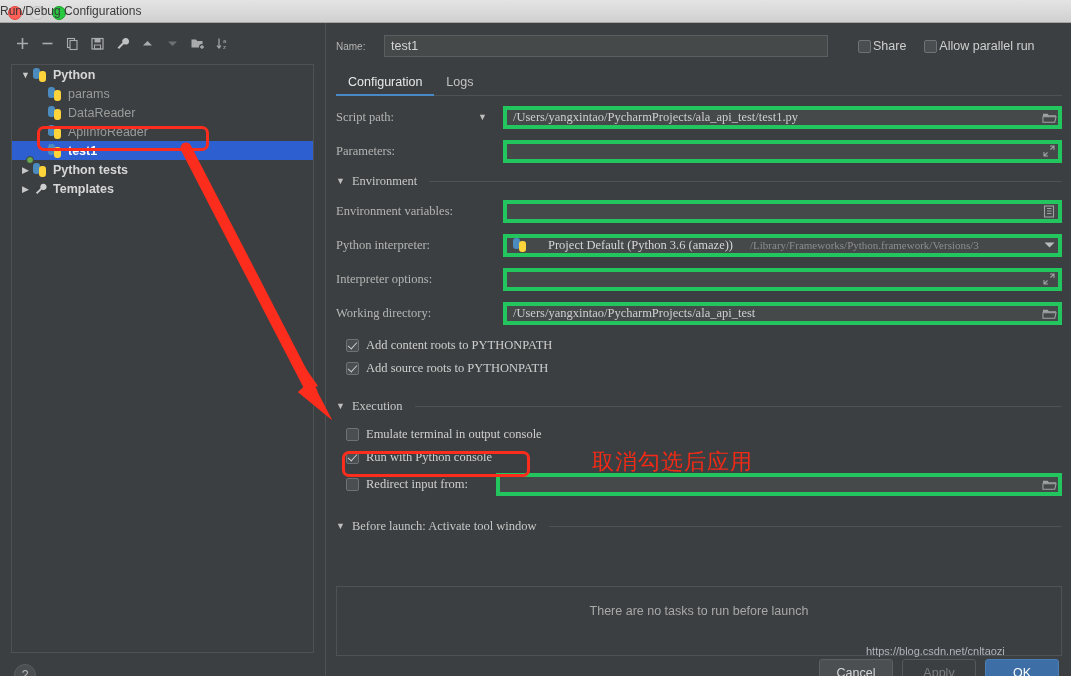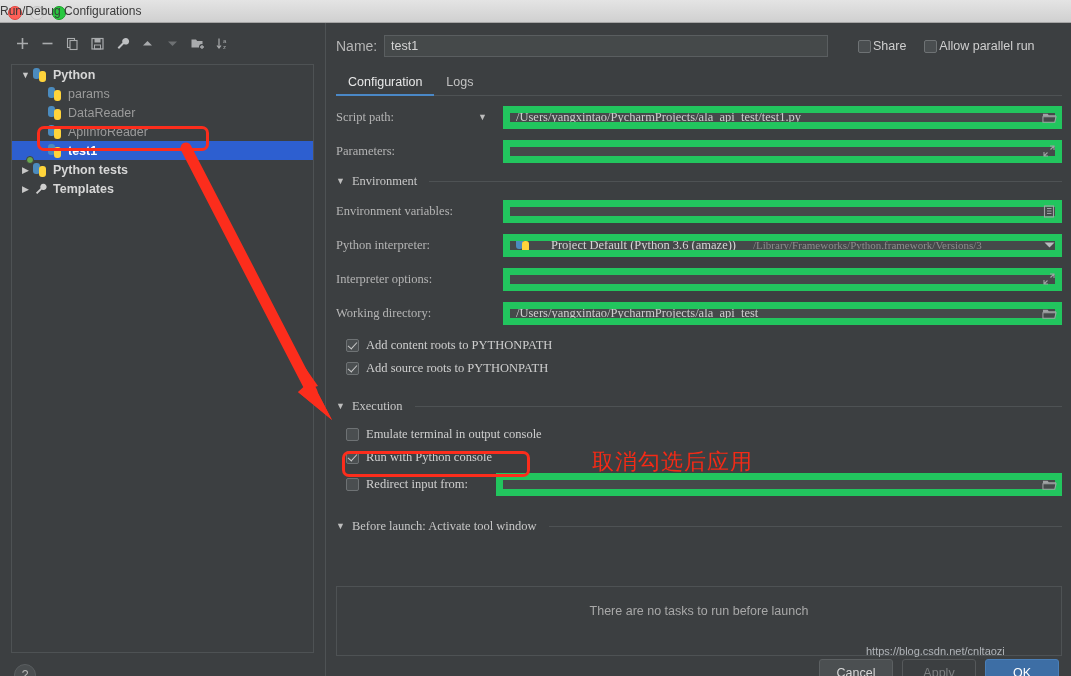--- a/index.html
+++ b/index.html
@@ -106,21 +106,21 @@
   }
   .vdivider {
     position: absolute; left: 325px; top: 23px; width: 1px; height: 653px;
     background: #4e5254;
   }
 
   .name-row {
     position: absolute; left: 9px; top: 11px; width: 726px; height: 24px;
     display: flex; align-items: center;
   }
-  .lbl { color: #b5b5b5; font-size: 14px; }
+  .lbl { color: #b5b5b5; font-size: 10px; }
   .name-label { width: 48px; flex: none; }
   .input {
     background: #45494a; border: 1px solid #5a5e60;
     height: 22px; box-sizing: border-box;
     color: #d4d4d4; font-size: 12.5px;
     display: flex; align-items: center; padding: 0 6px;
     position: relative;
   }
   .name-input { width: 444px; }
   .cb-wrap { display: flex; align-items: center; gap: 2px; margin-left: 30px; }
@@ -152,21 +152,21 @@
   }
 
   .form { position: absolute; left: 9px; top: 82px; width: 726px; font-family: Liberation Serif, serif; }
   .frow { display: flex; align-items: center; height: 24px; margin-bottom: 10px; }
   .frow .flabel { width: 167px; flex: none; color: #b5b5b5; font-size: 12.5px; }
   .frow .flabel.withcaret { display: flex; align-items: center; justify-content: space-between; padding-right: 16px; box-sizing: border-box; }
   .caret-dn { color: #bdbdbd; font-size: 9px; }
 
   .field { flex: 1; position: relative; }
   .fieldinput {
-    background: #45494a; border: 7px solid #22c55e; height: 23px;
+    background: #45494a; border: 4px solid #22c55e; height: 23px;
     box-sizing: border-box; display: flex; align-items: center;
     padding: 0 26px 0 6px; color: #cfcfcf; font-size: 12.5px;
     overflow: hidden; white-space: nowrap;
   }
   .endicon {
     position: absolute; right: 1px; top: 1px; width: 24px; height: 21px;
     display: flex; align-items: center; justify-content: center; color: #9fa2a4;
   }
 
   .sec-header {

